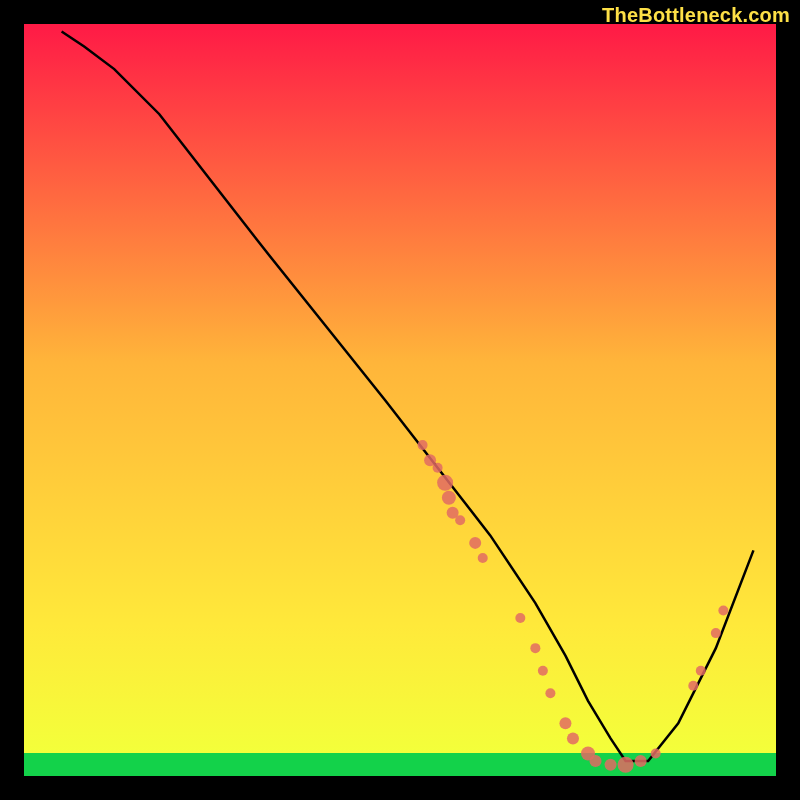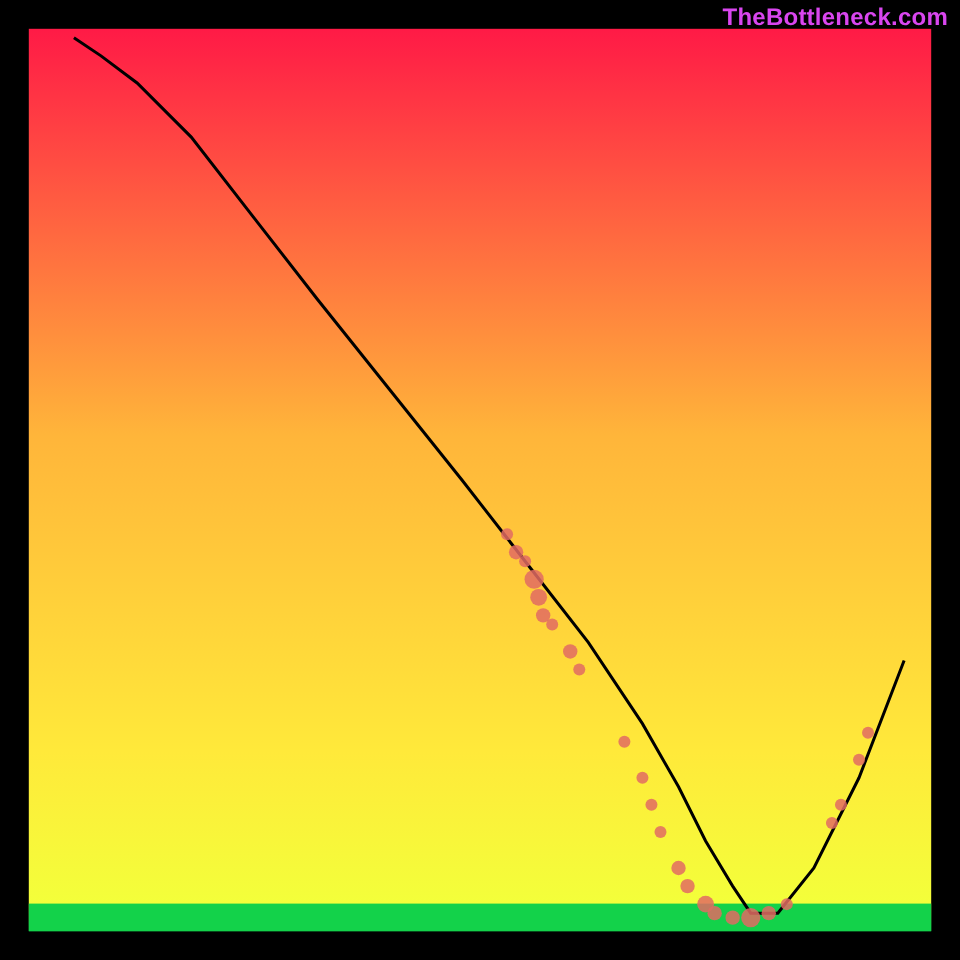--- a/index.html
+++ b/index.html
@@ -18,21 +18,21 @@
   svg {
     display: block;
   }
   .watermark {
     position: absolute;
     top: 4px;
     right: 10px;
     font-family: Arial, Helvetica, sans-serif;
     font-size: 20px;
     font-weight: bold;
-    color: #d946ef;
+    color: #fde047;
     letter-spacing: 0.2px;
   }
 </style>
 </head>
 <body>
 
 <div class="chart-container">
   <svg id="chart-svg" width="800" height="800" viewBox="0 0 800 800">
     <defs>
       <linearGradient id="bg-gradient" x1="0" y1="0" x2="0" y2="1">

